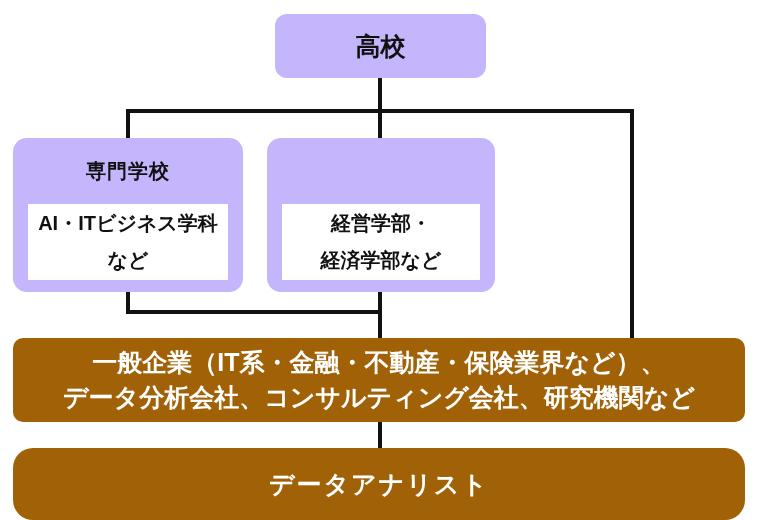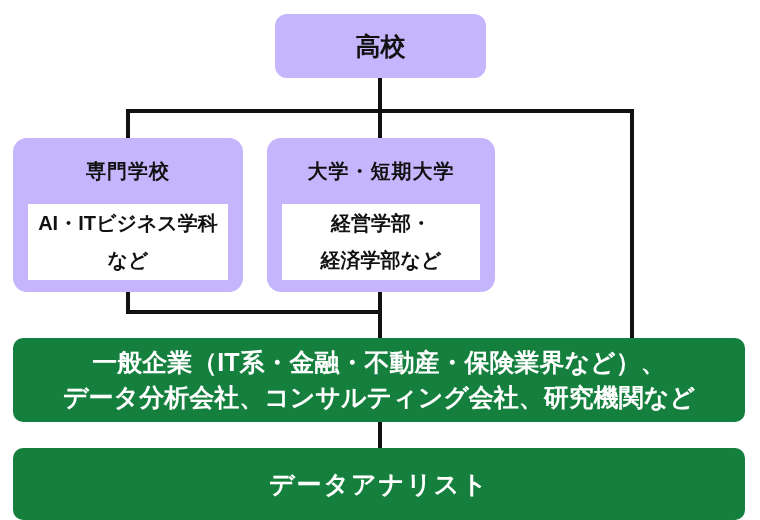--- a/index.html
+++ b/index.html
@@ -15,21 +15,21 @@
   .line { position: absolute; background: #111111; }
   .line-center-v { left: 378px; top: 78px;  width: 4px;  height: 260px; }
   .line-top-h    { left: 126px; top: 109px; width: 508px; height: 4px; }
   .line-left-v   { left: 126px; top: 109px; width: 4px;  height: 205px; }
   .line-merge-h  { left: 126px; top: 310px; width: 256px; height: 4px; }
   .line-right-v  { left: 630px; top: 109px; width: 4px;  height: 229px; }
   .line-bottom-v { left: 378px; top: 422px; width: 4px;  height: 26px; }
 
   .box { position: absolute; box-sizing: border-box; }
   .light { background: #c4b5fd; color: #111111; }
-  .dark  { background: #15803d; color: #ffffff; }
+  .dark  { background: #a16207; color: #ffffff; }
 
   .box-highschool {
     left: 275px; top: 14px; width: 211px; height: 64px;
     border-radius: 12px;
     display: flex; align-items: center; justify-content: center;
     font-size: 25px; font-weight: bold;
   }
   .box-school {
     top: 138px; height: 154px; border-radius: 14px;
   }
@@ -56,21 +56,21 @@
     left: 13px; top: 338px; width: 732px; height: 84px;
     border-radius: 10px;
     display: flex; align-items: center; justify-content: center;
     text-align: center;
     font-size: 25px; font-weight: bold;
     line-height: 35px;
     white-space: pre-line;
   }
   .box-analyst {
     left: 13px; top: 448px; width: 732px; height: 72px;
-    border-radius: 10px;
+    border-radius: 20px;
     display: flex; align-items: center; justify-content: center;
     font-size: 25px; font-weight: bold;
     letter-spacing: 2px;
   }
 </style>
 </head>
 <body>
 
 <div class="canvas">
 
@@ -83,21 +83,20 @@
 
   <div class="box light box-highschool">高校</div>
 
   <div class="box light box-school box-vocational">
     <div class="school-title">専門学校</div>
     <div class="school-detail">AI・ITビジネス学科
 など</div>
   </div>
 
   <div class="box light box-school box-university">
-    <div class="school-title">大学・短期大学</div>
     <div class="school-detail">経営学部・
 経済学部など</div>
   </div>
 
   <div class="box dark box-employers">一般企業（IT系・金融・不動産・保険業界など）、
 データ分析会社、コンサルティング会社、研究機関など</div>
 
   <div class="box dark box-analyst">データアナリスト</div>
 
 </div>

